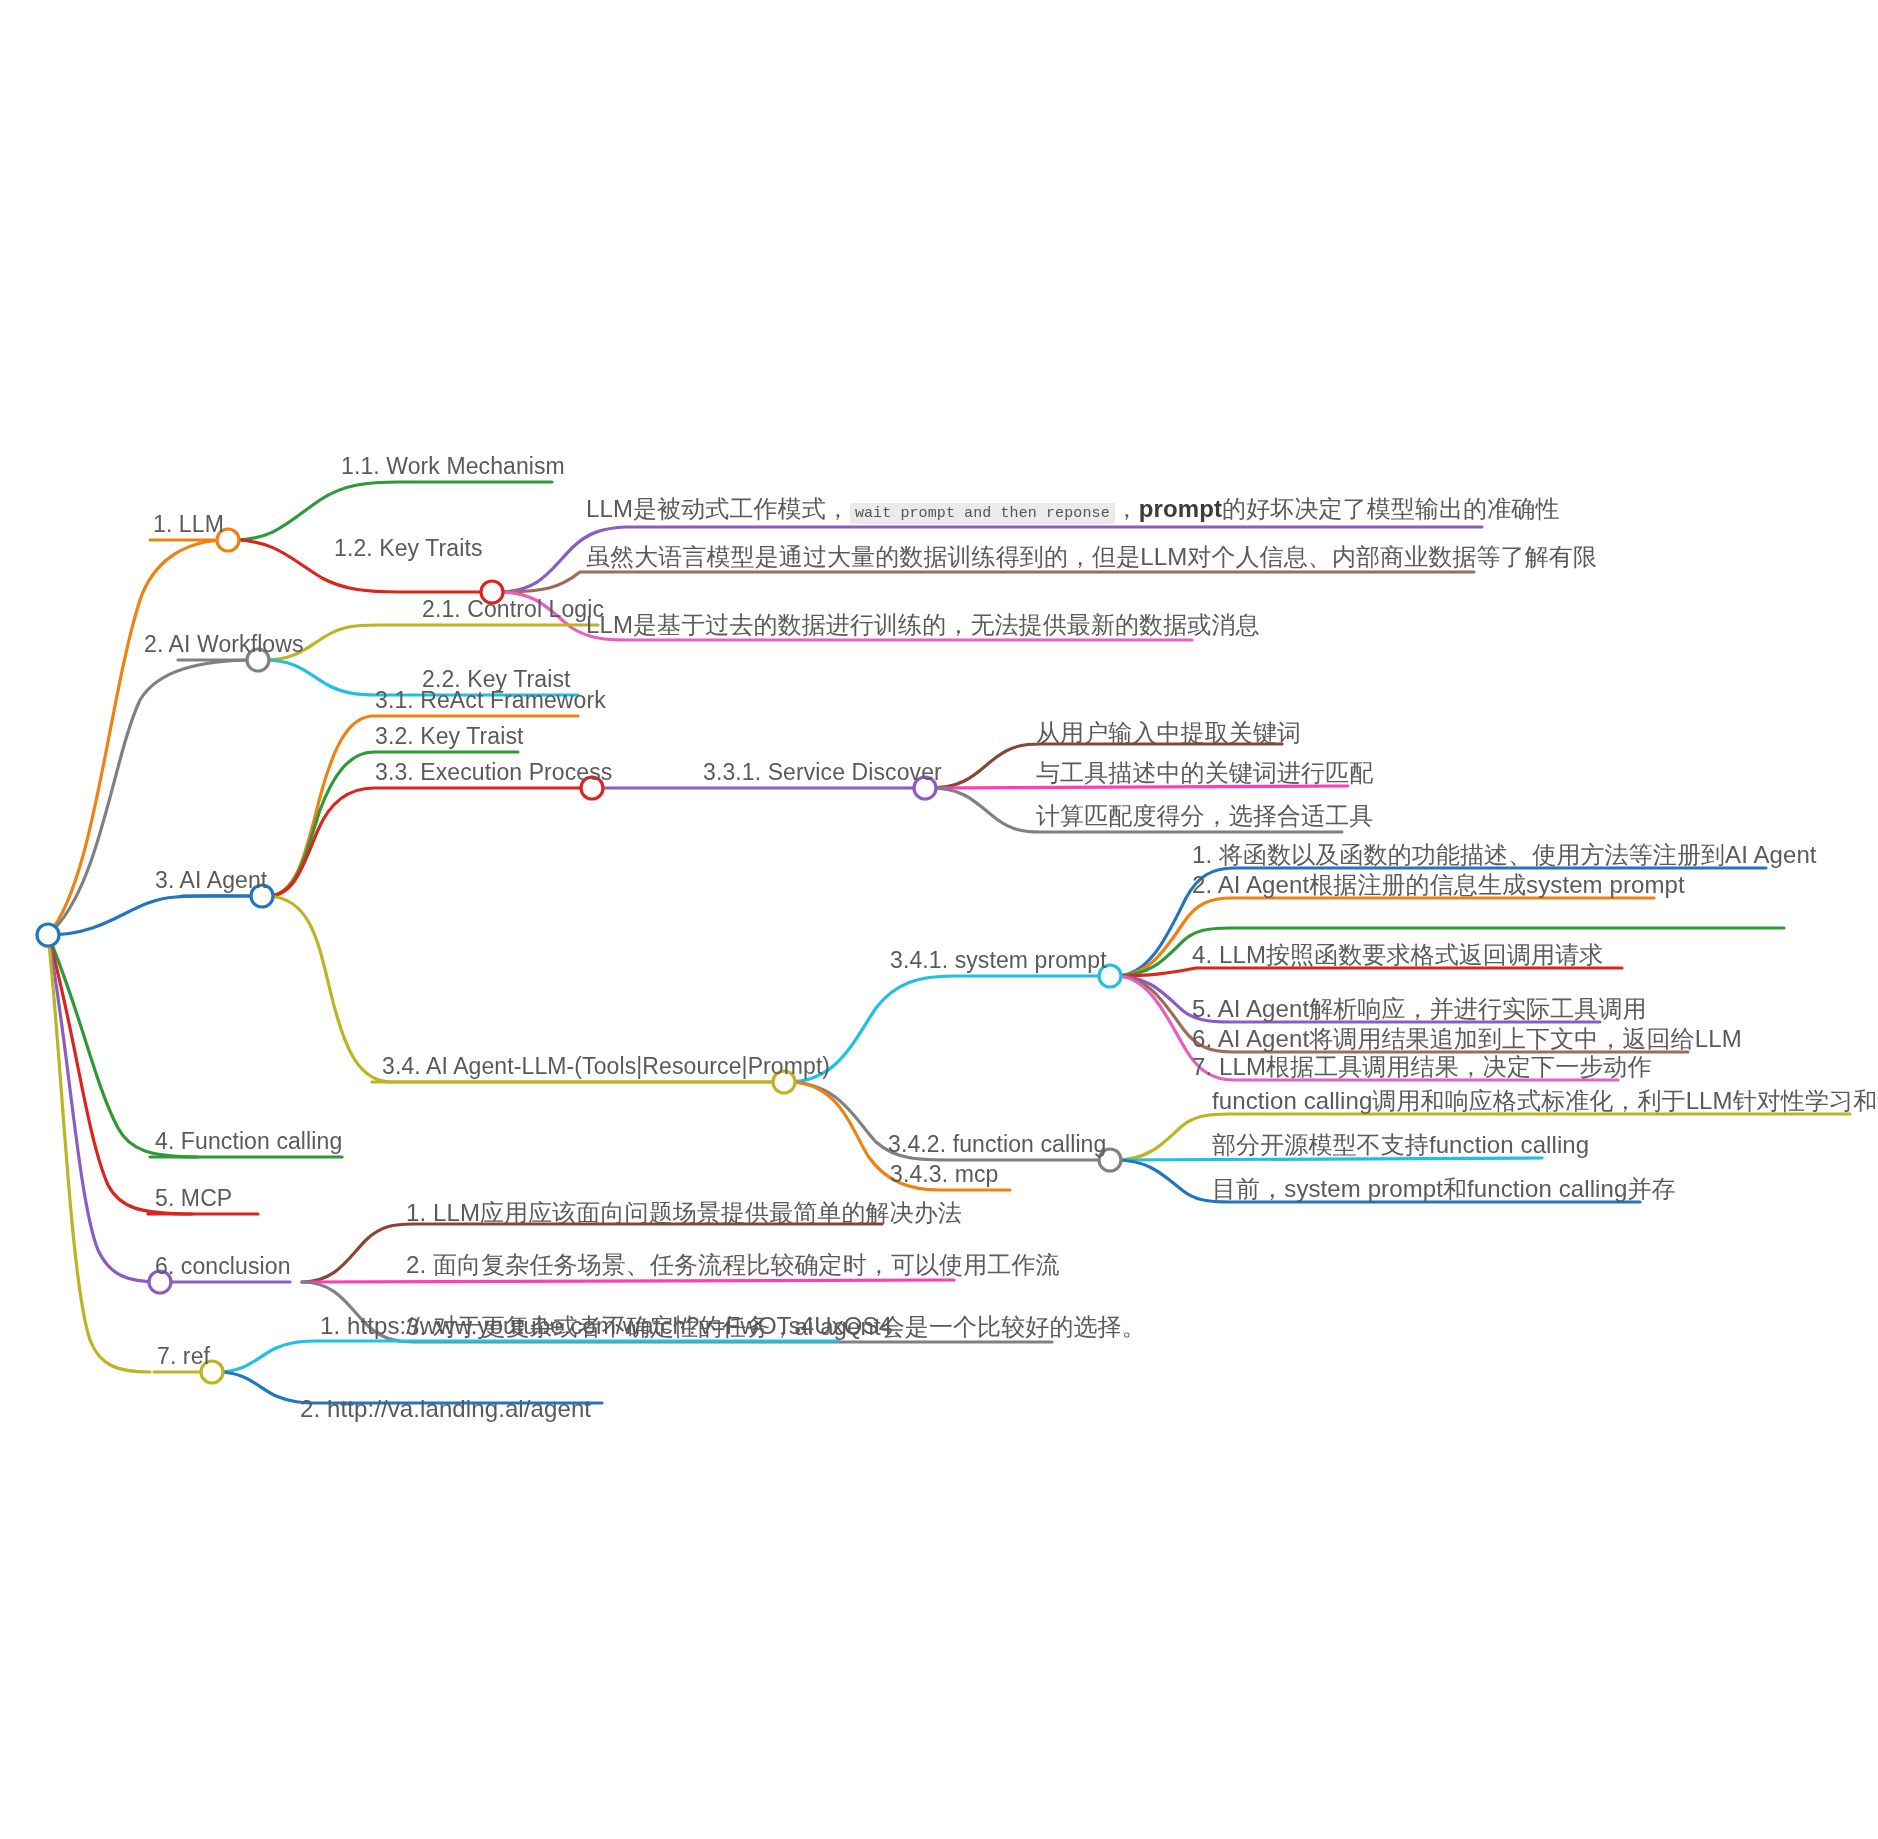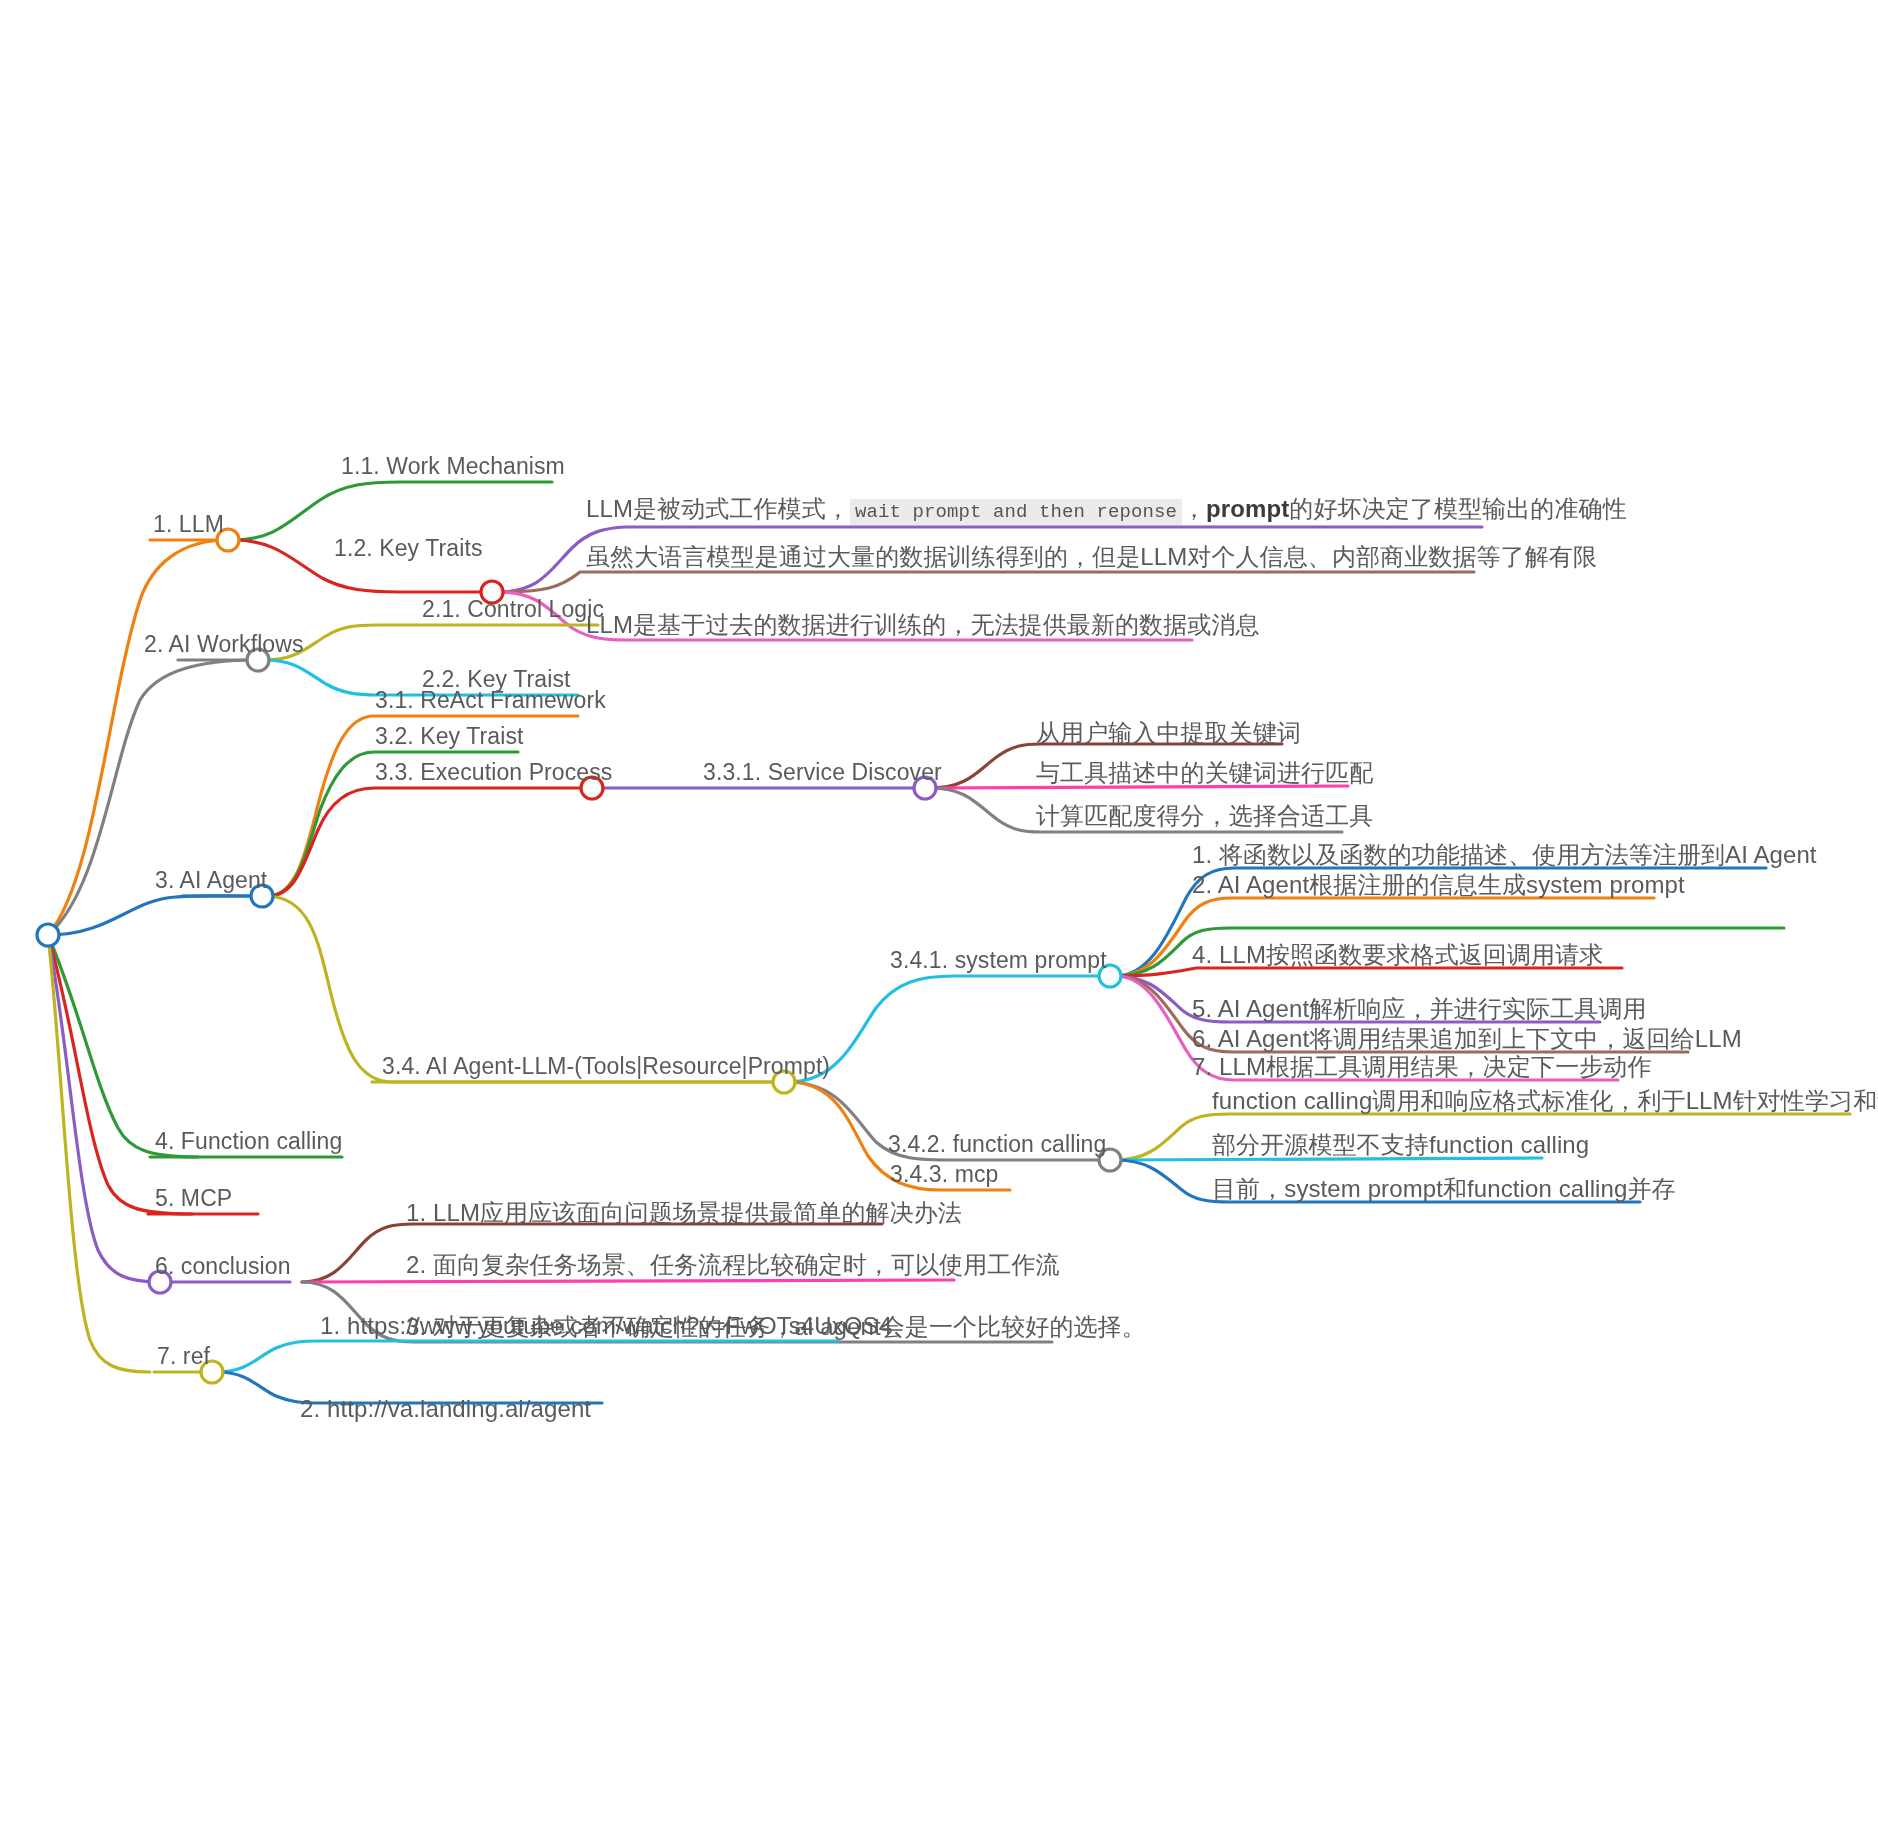--- a/index.html
+++ b/index.html
@@ -4,21 +4,21 @@
 <style>
   html,body{margin:0;padding:0;background:#ffffff;}
   body{width:1878px;height:1839px;position:relative;overflow:hidden;
        font-family:"Liberation Sans","DejaVu Sans",sans-serif;}
   #mindmap{position:absolute;left:0;top:0;width:1878px;height:1839px;}
   svg#wires{position:absolute;left:0;top:0;width:1878px;height:1839px;pointer-events:none;}
   .node-label{position:absolute;color:#5a5a5a;white-space:nowrap;
               font-size:23px;line-height:1;letter-spacing:.1px;}
   .node-label.leaf{font-size:24px;}
   .mono{font-family:"Liberation Mono","DejaVu Sans Mono",monospace;
-        font-size:19px;background:#ebebeb;padding:2px 5px;color:#555;}
+        font-size:15px;background:#ebebeb;padding:2px 5px;color:#555;}
   .bold{font-weight:bold;color:#3b3b3b;}
 </style>
 </head>
 <body>
 
 <div id="mindmap">
 
 <svg id="wires" viewBox="0 0 1878 1839">
   <g fill="none" stroke-width="3.2" stroke-linecap="round">
 

